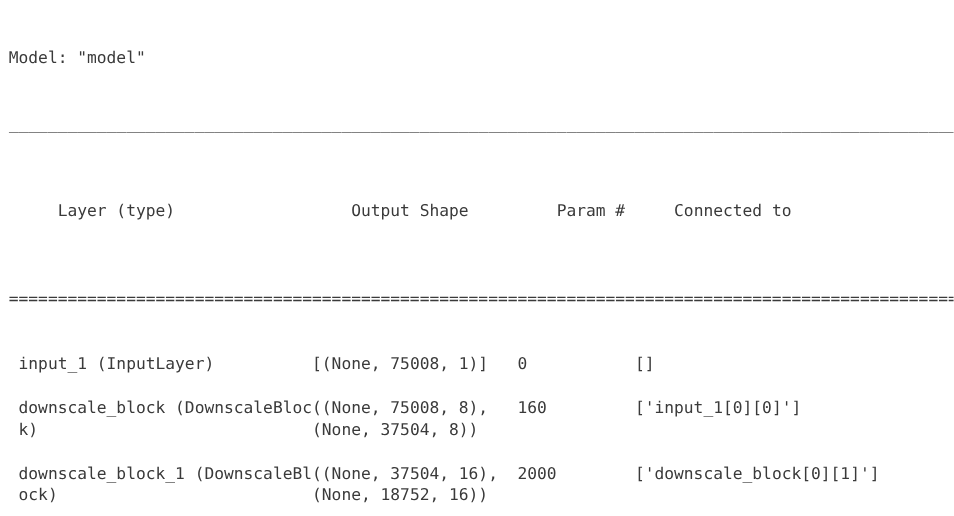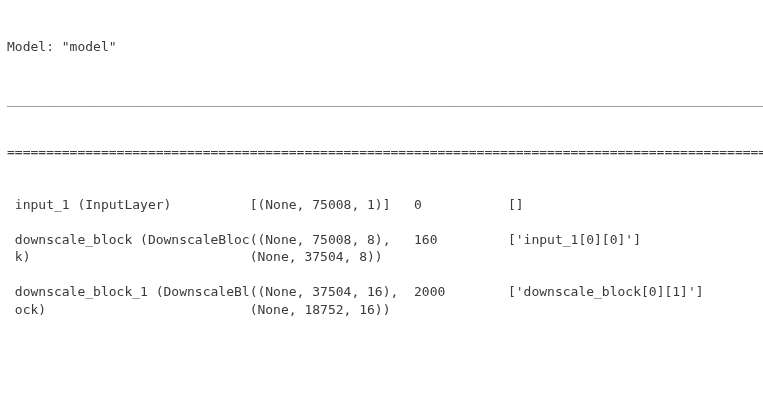--- a/index.html
+++ b/index.html
@@ -28,15 +28,18 @@
   .rule { white-space: pre; overflow: hidden; }
   .summary-row { margin-bottom: 17.5px; }
   .summary-row:last-child { margin-bottom: 0; }
 </style>
 </head>
 <body>
 
 <div class="console">
   <div class="line">Model: "model"</div>
   <div class="rule">__________________________________________________________________________________________________</div>
+  <div class="line">
+    <span> Layer (type)                  </span><span>Output Shape         </span><span>Param #     </span><span>Connected to</span>
+  </div>
   <div class="rule">==================================================================================================</div>
   <div><div class="summary-row"><div class="line"><span> input_1 (InputLayer)          </span><span>[(None, 75008, 1)]   </span><span>0           </span><span>[]</span></div></div><div class="summary-row"><div class="line"><span> downscale_block (DownscaleBloc</span><span>((None, 75008, 8),   </span><span>160         </span><span>['input_1[0][0]']</span></div><div class="line"><span> k)                            </span><span>(None, 37504, 8))    </span><span>            </span><span></span></div></div><div class="summary-row"><div class="line"><span> downscale_block_1 (DownscaleBl</span><span>((None, 37504, 16),  </span><span>2000        </span><span>['downscale_block[0][1]']</span></div><div class="line"><span> ock)                          </span><span>(None, 18752, 16))   </span><span>            </span><span></span></div></div></div>
 </div>
 
 </body></html>

